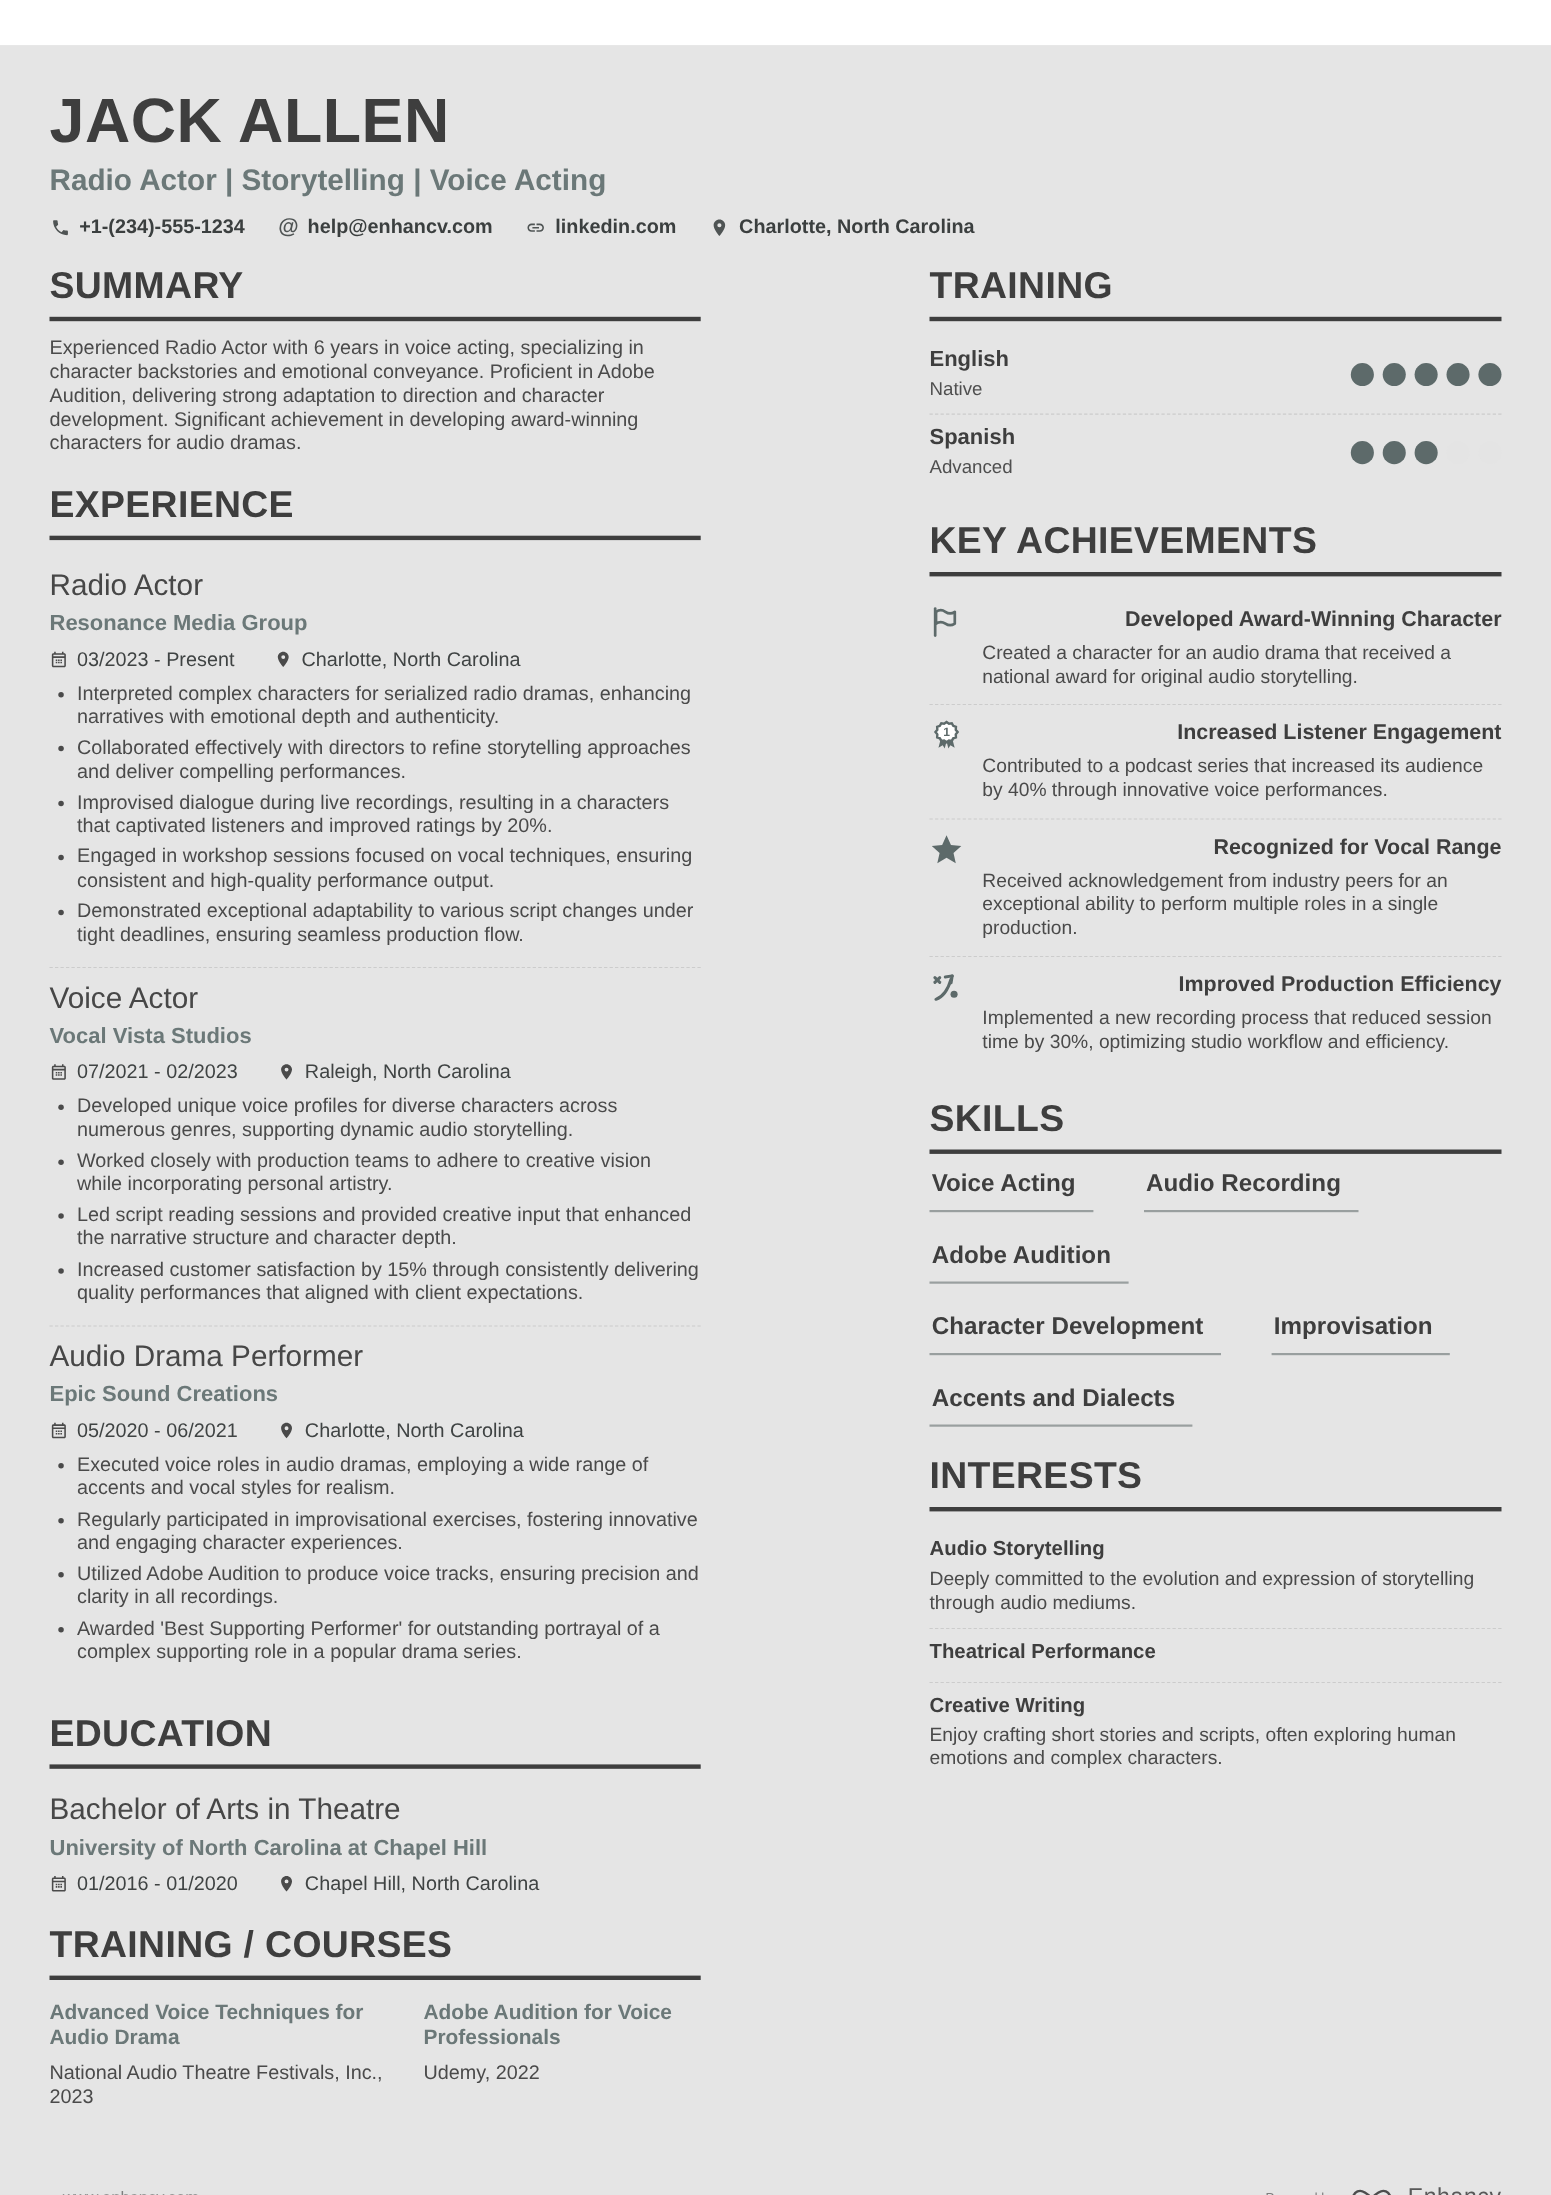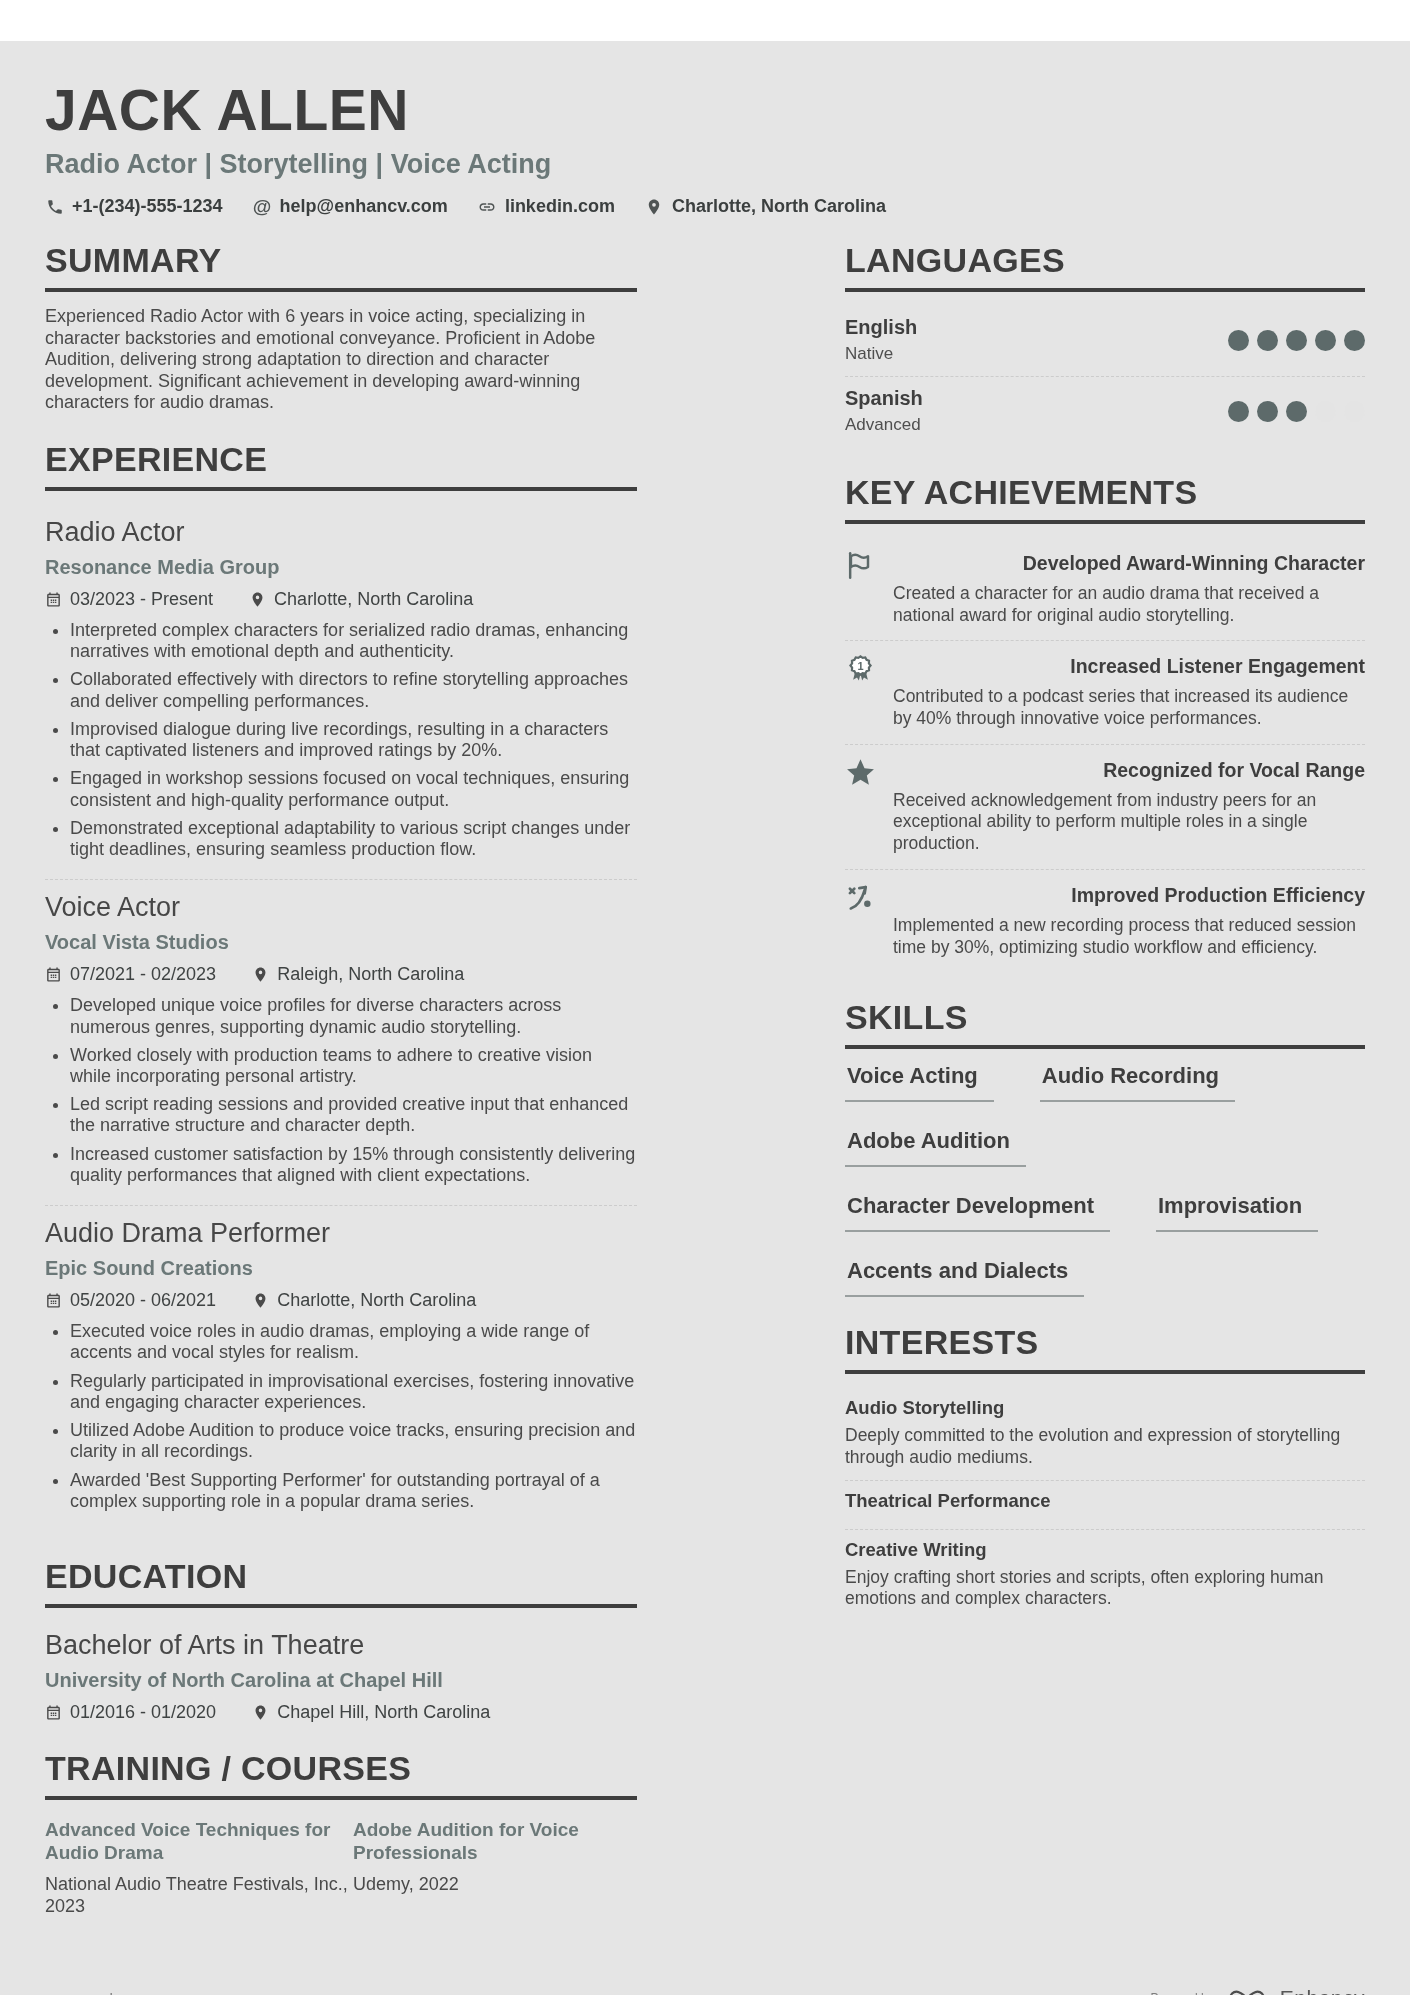--- a/index.html
+++ b/index.html
@@ -34,21 +34,21 @@
   .company{font-size:20px;font-weight:700;color:var(--accent);margin:0 0 10px;}
   .meta{display:flex;gap:36px;align-items:center;font-size:18px;color:#3f4343;margin-bottom:10px;}
   .meta-item{display:flex;align-items:center;gap:8px;}
   .m-icon{display:inline-flex;width:17px;height:17px;color:#4a4a4a;}
   .m-icon svg{width:17px;height:17px;}
   .bullets{margin:0;padding-left:25px;}
   .bullets li{font-size:18px;line-height:1.18;margin-bottom:7px;color:var(--body);}
   
   .edu{padding:4px 0 0;}
   
-  .courses{display:grid;grid-template-columns:308px 300px;}
+  .courses{display:grid;grid-template-columns:308px 300px;column-gap:32px;}
   .course-name{font-size:19px;font-weight:700;color:var(--accent);line-height:1.22;margin:4px 0 10px;}
   .course-provider{font-size:18px;color:var(--body);line-height:1.22;}
   
   .lang-item{display:flex;justify-content:space-between;align-items:center;padding:10px 0 12px;}
   .lang-item + .lang-item{border-top:1px dashed var(--divider);}
   .lang-name{font-size:20px;font-weight:700;color:var(--heading);margin-bottom:5px;}
   .lang-level{font-size:17px;color:#4f4f4f;}
   .lang-dots{display:flex;gap:8px;}
   .dot{width:21px;height:21px;border-radius:50%;background:var(--dot-empty);}
   .dot.filled{background:var(--dot-filled);}
@@ -269,21 +269,21 @@
               <div class="course-provider">Udemy, 2022</div>
             </div>
           </div>
       </section>
 
     </div>
 
     <div class="col-right">
 
       <section>
-        <h2 class="sec">LANGUAGES</h2>
+        <h2 class="sec">TRAINING</h2>
         <div>
 
             <div class="lang-item">
               <div>
                 <div class="lang-name">English</div>
                 <div class="lang-level">Native</div>
               </div>
               <div class="lang-dots">
                 <span class="dot filled"></span>
                 <span class="dot filled"></span>

